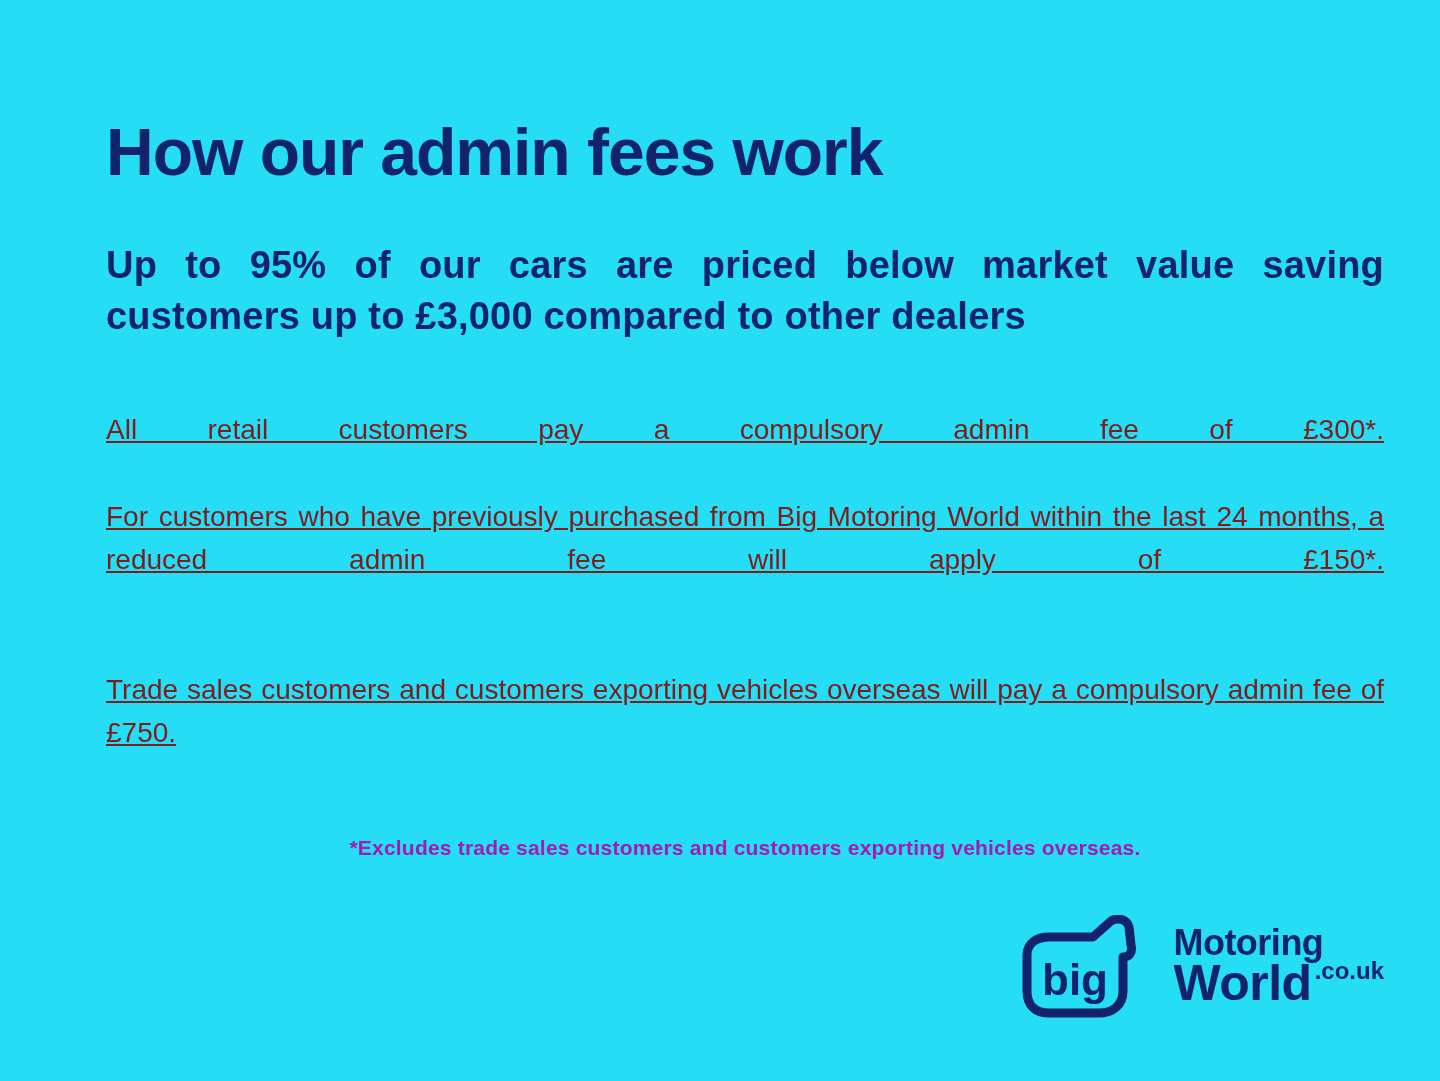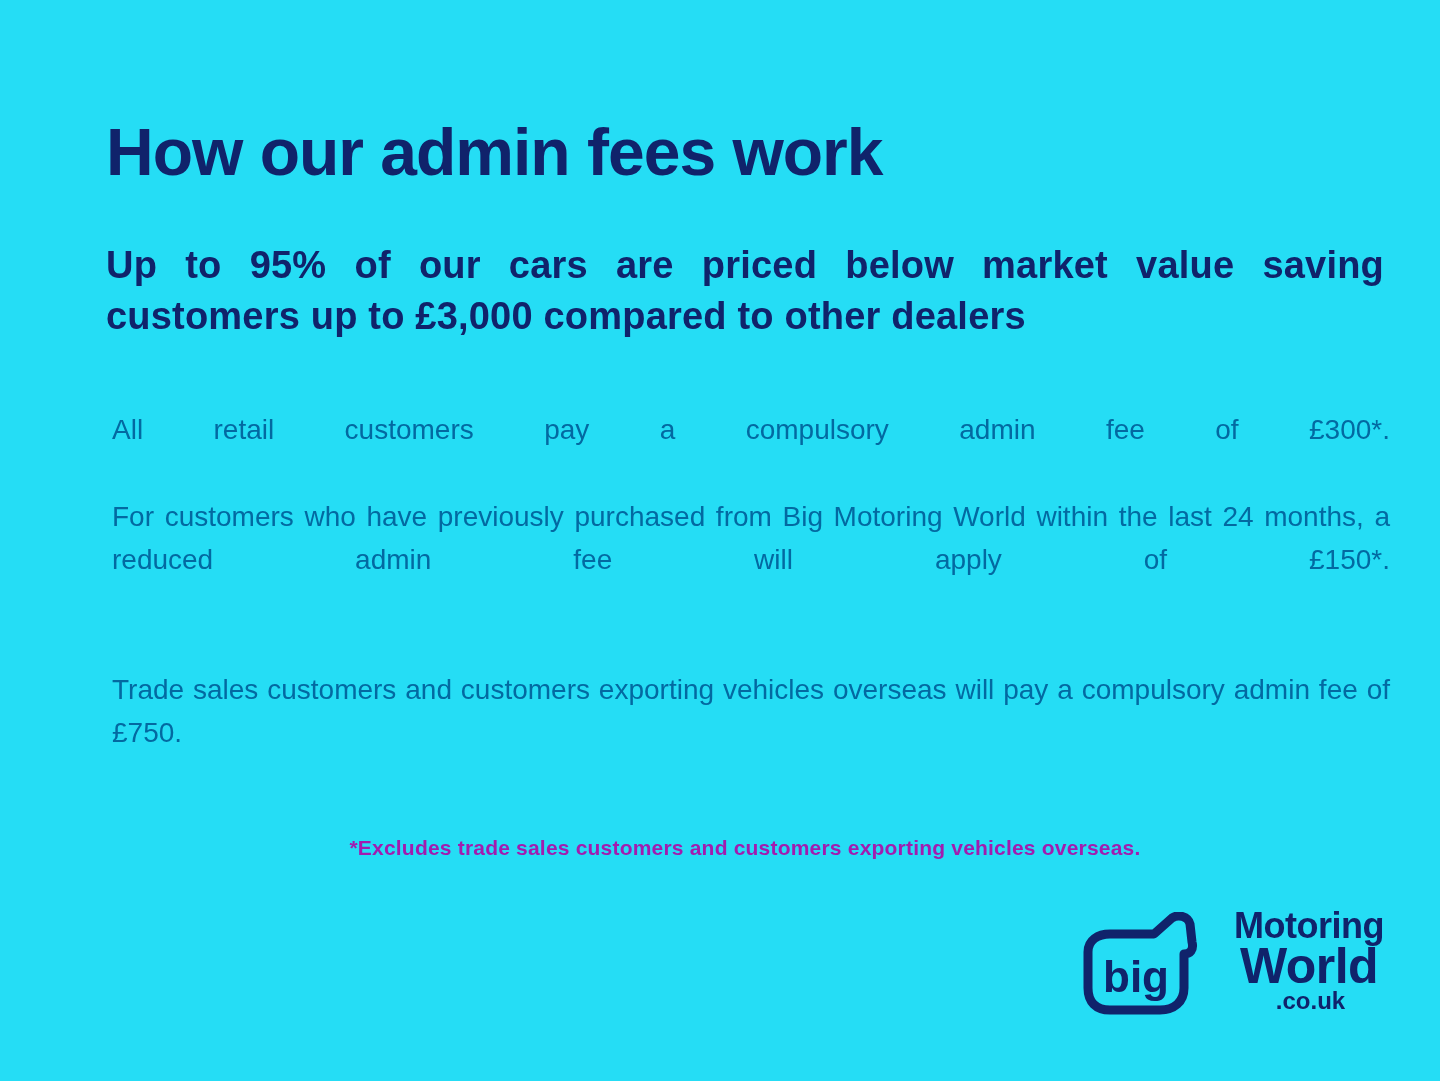--- a/index.html
+++ b/index.html
@@ -39,26 +39,27 @@
     width: 1278px;
     font-size: 38px;
     font-weight: bold;
     color: #10236B;
     line-height: 1.35;
     text-align: justify;
     letter-spacing: 0.2px;
   }
   .body-block {
     position: absolute;
-    left: 92px;
+    left: 86px;
     width: 1278px;
-    color: #0369a1;
+    color: #7f1d1d;
     font-size: 28px;
     line-height: 1.55;
     text-align: justify;
+    text-decoration: underline;
   }
   .body-block.b1 { top: 408px; }
   .body-block.b2 { top: 495px; }
   .body-block.b3 { top: 668px; }
   .body-block p {
     margin: 0;
     text-align: justify;
   }
   .body-block p:after {
     content: "";
@@ -96,22 +97,21 @@
     line-height: 0.95;
   }
   .logo-text .l1 {
     font-size: 36px;
     font-weight: bold;
     color: #10236B;
     letter-spacing: -0.5px;
   }
   .logo-text .l2row {
     display: flex;
-    align-items: center;
-    flex-direction: column;
+    align-items: flex-start;
   }
   .logo-text .l2 {
     font-size: 50px;
     font-weight: bold;
     color: #10236B;
     letter-spacing: -0.5px;
   }
   .logo-text .l3 {
     font-size: 24px;
     font-weight: bold;

